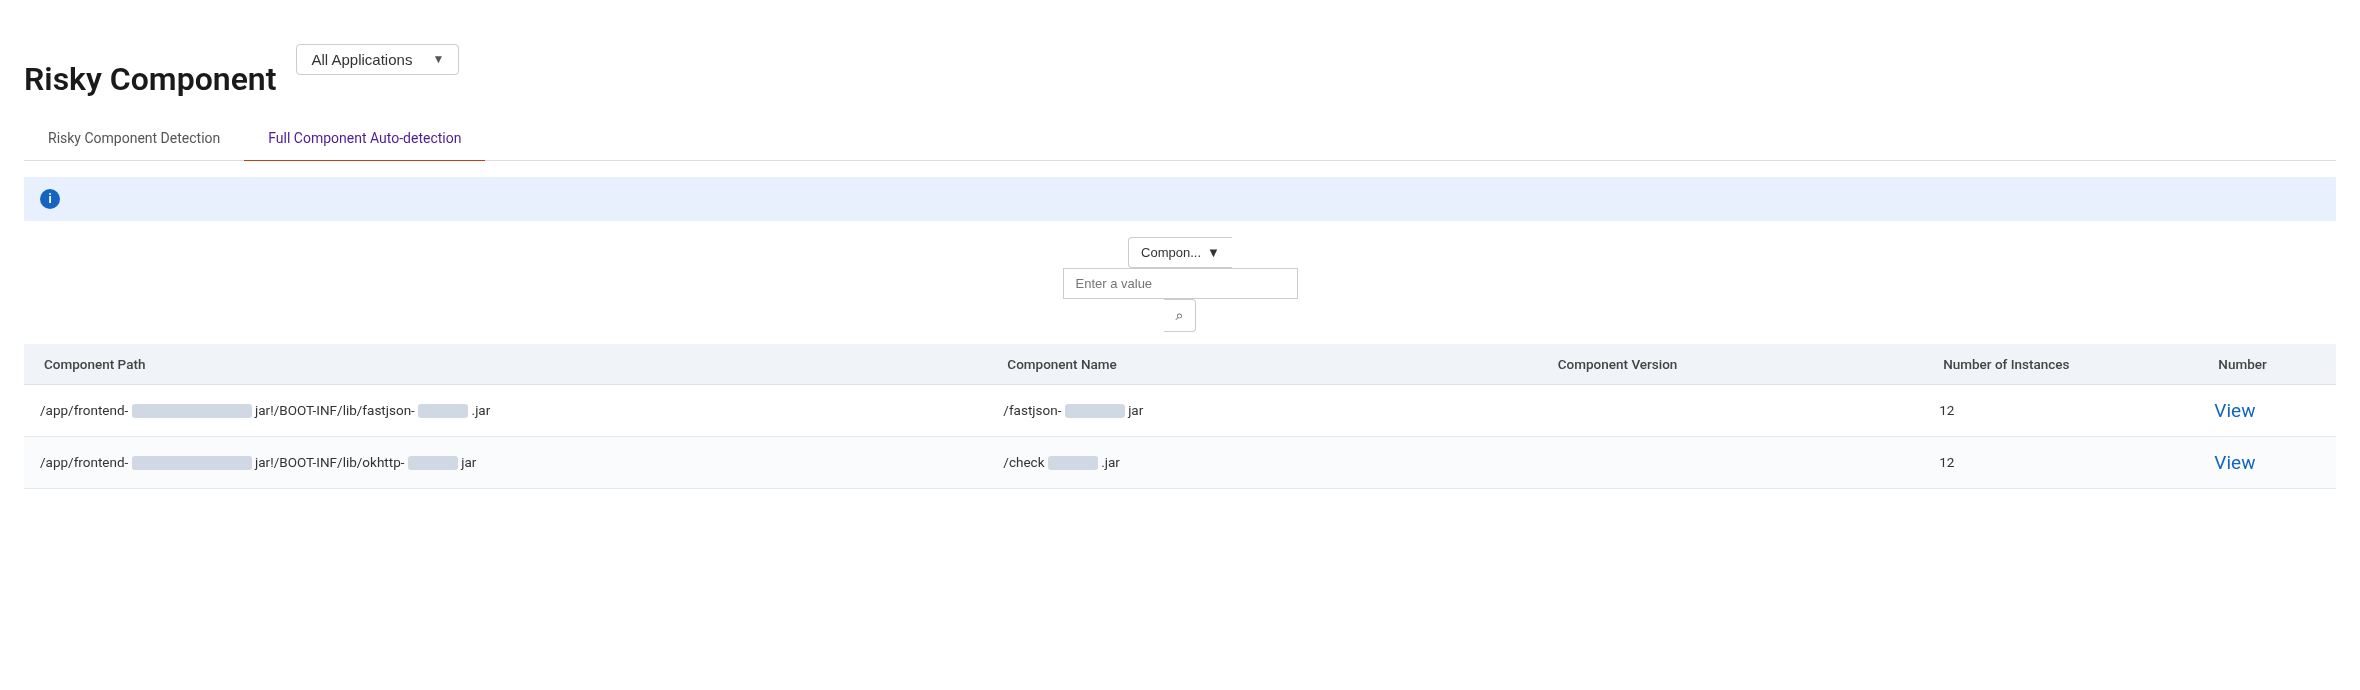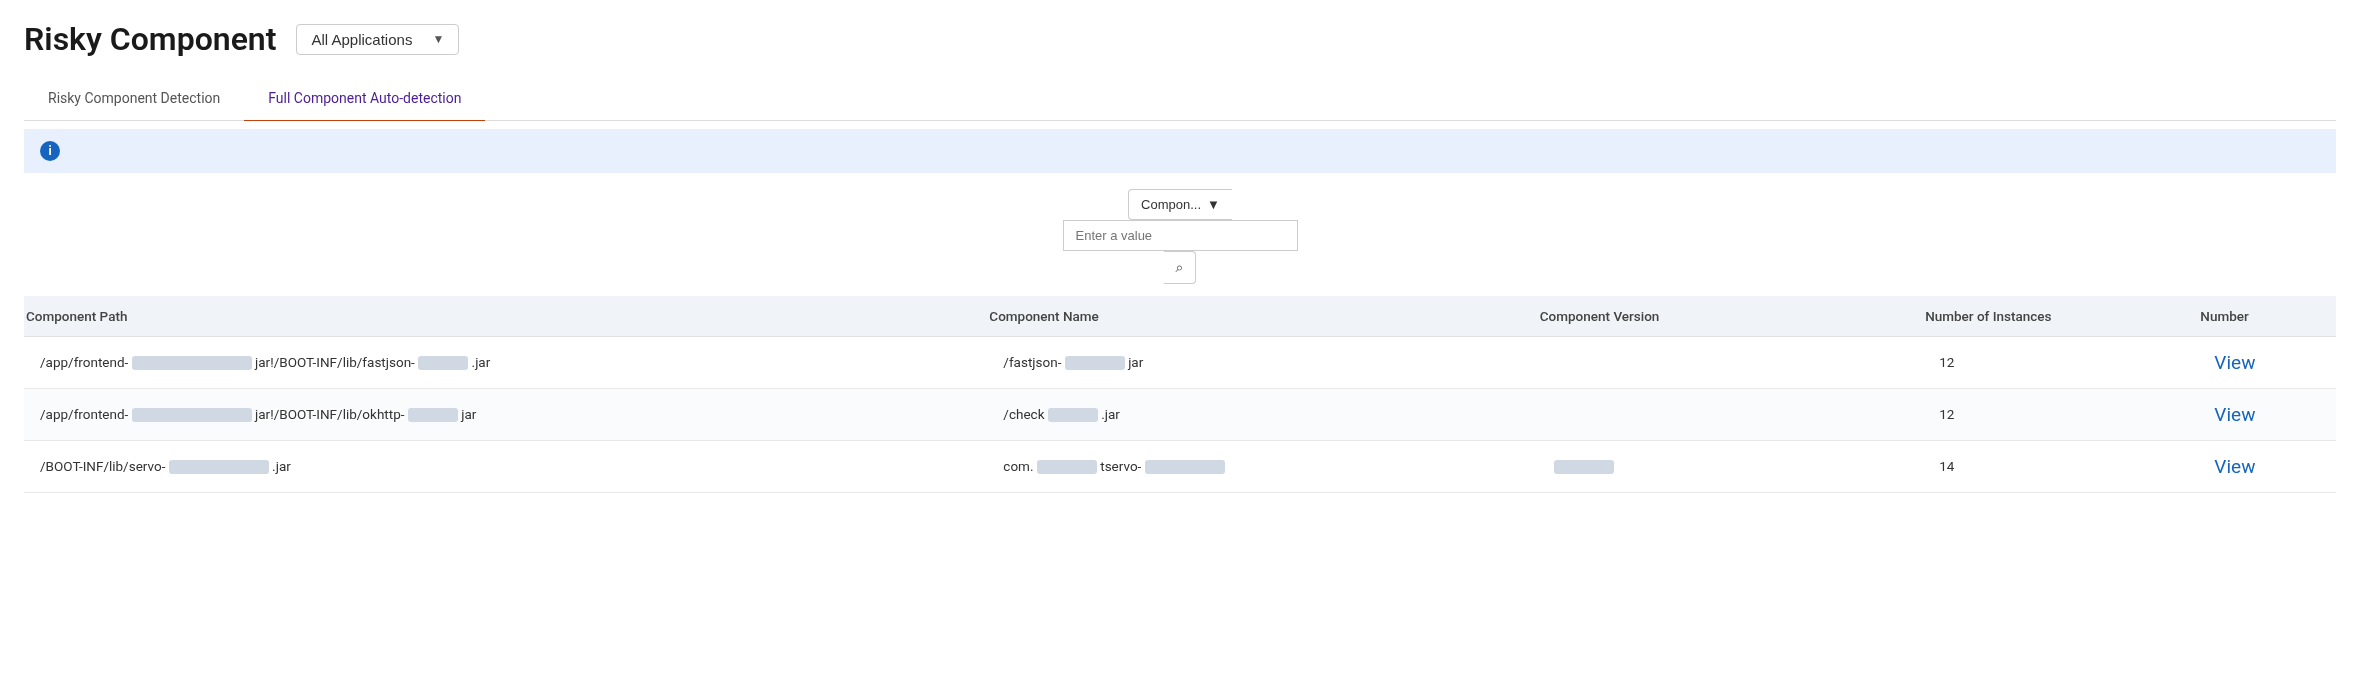--- a/index.html
+++ b/index.html
@@ -27,20 +27,21 @@
       display: flex;
       align-items: center;
       gap: 20px;
       margin-bottom: 20px;
     }
 
     .page-title {
       font-size: 32px;
       font-weight: 600;
       color: #1a1a1a;
+      margin-top: 40px;
     }
 
     .app-dropdown {
       display: flex;
       align-items: center;
       gap: 20px;
       border: 1.5px solid #ccc;
       border-radius: 4px;
       padding: 6px 14px;
       font-size: 15px;
@@ -51,21 +52,21 @@
 
     .dropdown-arrow {
       font-size: 12px;
       color: #555;
     }
 
     
     .tabs-container {
       display: flex;
       border-bottom: 1.5px solid #ddd;
-      margin-bottom: 8px;
+      margin-bottom: 16px;
     }
 
     .tab {
       padding: 12px 24px;
       font-size: 14px;
       cursor: pointer;
       color: #555;
       border-bottom: 3px solid transparent;
       margin-bottom: -1.5px;
       white-space: nowrap;
@@ -152,21 +153,21 @@
     .data-table {
       width: 100%;
       border-collapse: collapse;
     }
 
     .data-table thead tr {
       background: #f0f4f8;
     }
 
     .data-table thead th {
-      padding: 12px 2px;
+      padding: 12px 20px;
       text-align: left;
       font-size: 13.5px;
       font-weight: 500;
       color: #444;
       border-bottom: 1px solid #e0e0e0;
     }
 
     .data-table tbody tr {
       border-bottom: 1px solid #e8e8e8;
     }
@@ -285,36 +286,16 @@
           <span class="redacted-block" style="width:50px;"></span>
           <span>.jar</span>
         </td>
         <td></td>
         <td>12</td>
         <td>
           <a class="view-link">View</a>
         </td>
       </tr>
 
-      <tr>
-        <td>
-          <span>/BOOT-INF/lib/servo-</span>
-          <span class="redacted-block" style="width:100px;"></span>
-          <span>.jar</span>
-        </td>
-        <td>
-          <span>com.</span>
-          <span class="redacted-block" style="width:60px;"></span>
-          <span>tservo-</span>
-          <span class="redacted-block" style="width:80px;"></span>
-        </td>
-        <td>
-          <span class="redacted-block" style="width:60px;"></span>
-        </td>
-        <td>14</td>
-        <td>
-          <a class="view-link">View</a>
-        </td>
-      </tr>
     </tbody>
   </table>
 
 </div>
 
 </body></html>

